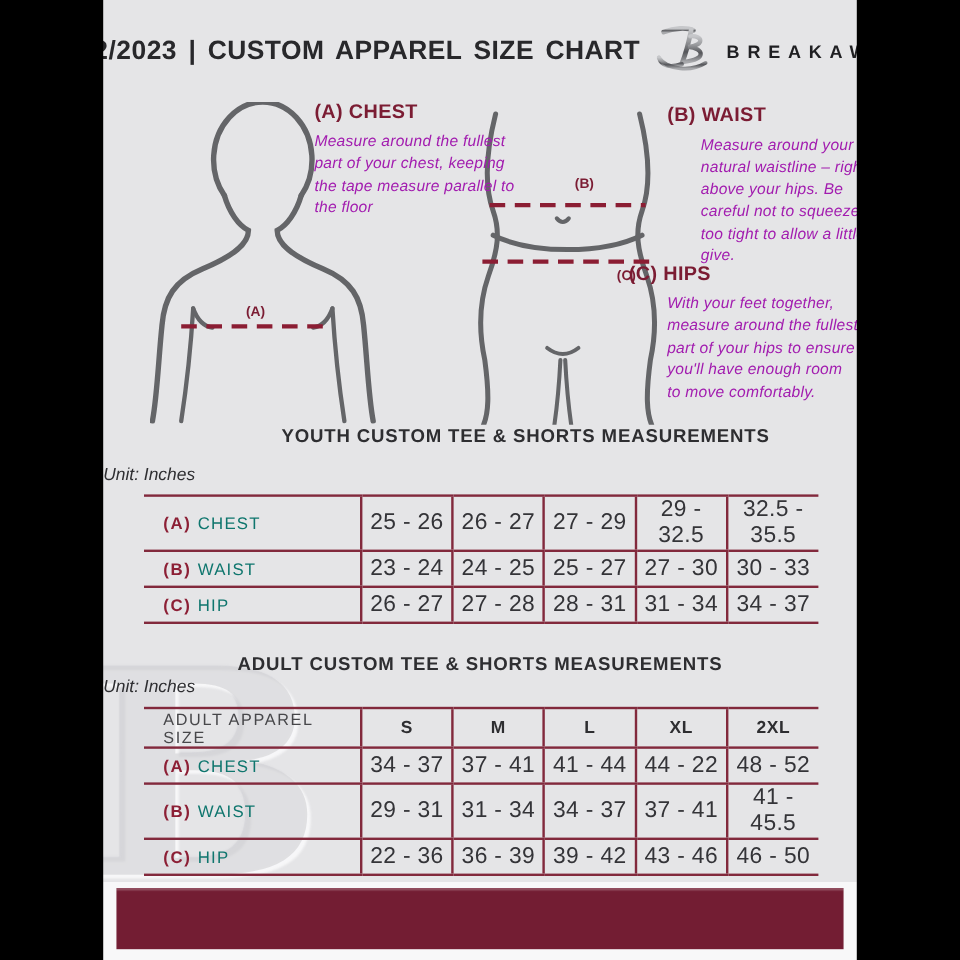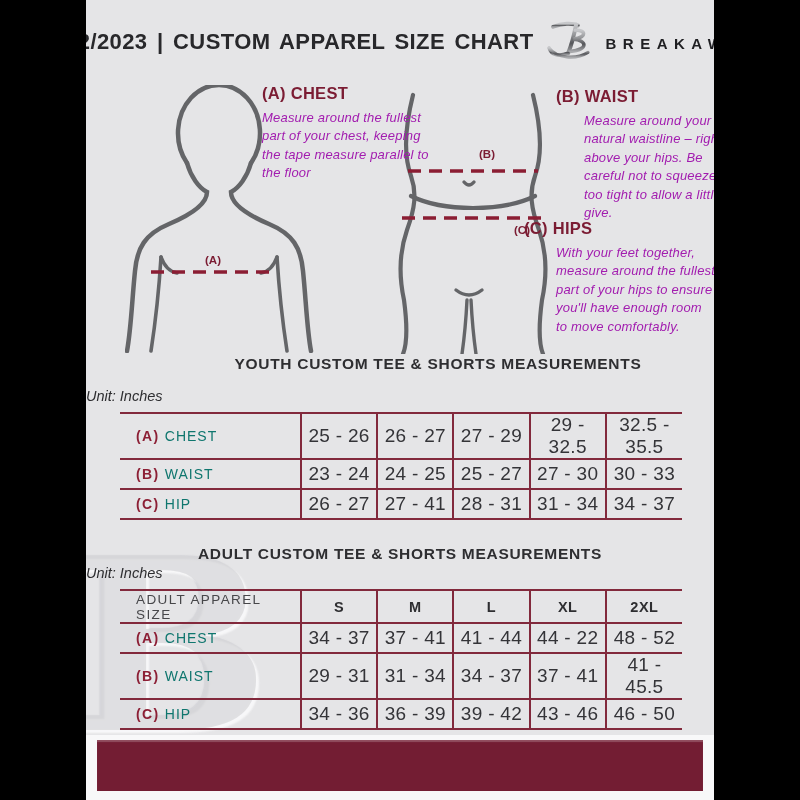--- a/index.html
+++ b/index.html
@@ -179,21 +179,21 @@
       <td class="label-col"><span class="key">(B)</span> <span class="rowname">WAIST</span></td>
       <td class="val">23 - 24</td>
       <td class="val">24 - 25</td>
       <td class="val">25 - 27</td>
       <td class="val">27 - 30</td>
       <td class="val">30 - 33</td>
     </tr>
     <tr>
       <td class="label-col"><span class="key">(C)</span> <span class="rowname">HIP</span></td>
       <td class="val">26 - 27</td>
-      <td class="val">27 - 41</td>
+      <td class="val">27 - 28</td>
       <td class="val">28 - 31</td>
       <td class="val">31 - 34</td>
       <td class="val">34 - 37</td>
     </tr>
   </tbody>
     </table>
 
   <div class="abs section-title" id="adult-title">ADULT CUSTOM TEE &amp; SHORTS MEASUREMENTS</div>
   <div class="abs section-unit" id="adult-unit">Unit: Inches</div>
 
@@ -226,21 +226,21 @@
     <tr>
       <td class="label-col"><span class="key">(B)</span> <span class="rowname">WAIST</span></td>
       <td class="val">29 - 31</td>
       <td class="val">31 - 34</td>
       <td class="val">34 - 37</td>
       <td class="val">37 - 41</td>
       <td class="val">41 - 45.5</td>
     </tr>
     <tr>
       <td class="label-col"><span class="key">(C)</span> <span class="rowname">HIP</span></td>
-      <td class="val">34 - 36</td>
+      <td class="val">22 - 36</td>
       <td class="val">36 - 39</td>
       <td class="val">39 - 42</td>
       <td class="val">43 - 46</td>
       <td class="val">46 - 50</td>
     </tr>
   </tbody>
     </table>
 
   <div class="abs" id="footer-band"></div>
   <div class="abs" id="footer-bar"></div>

